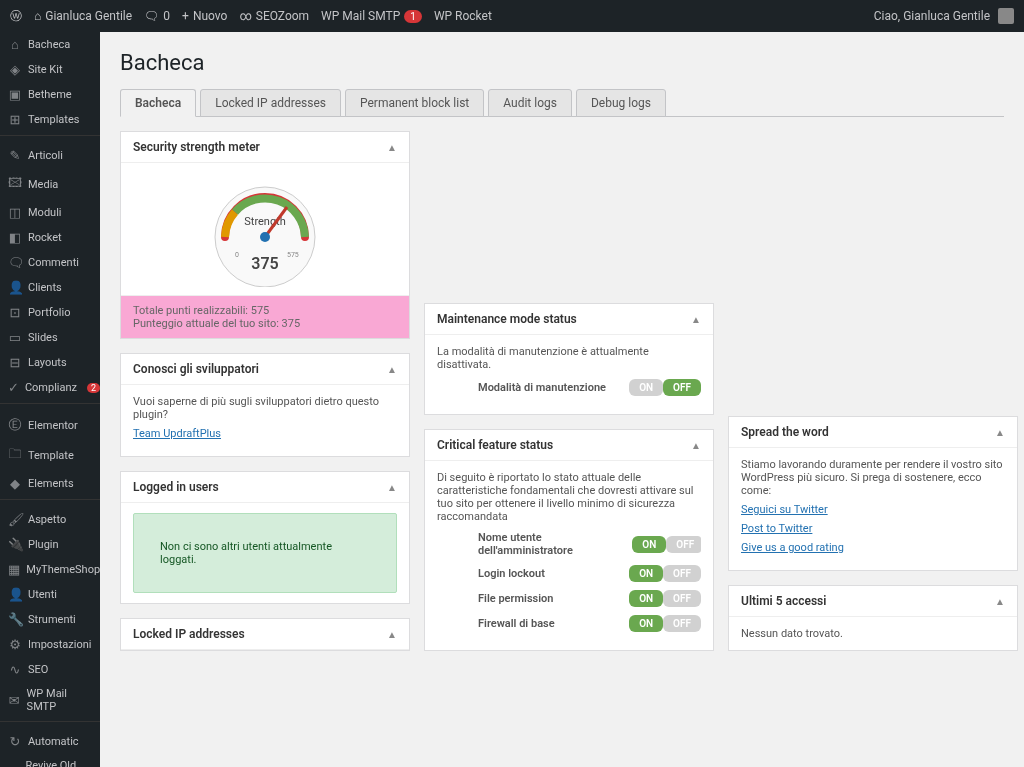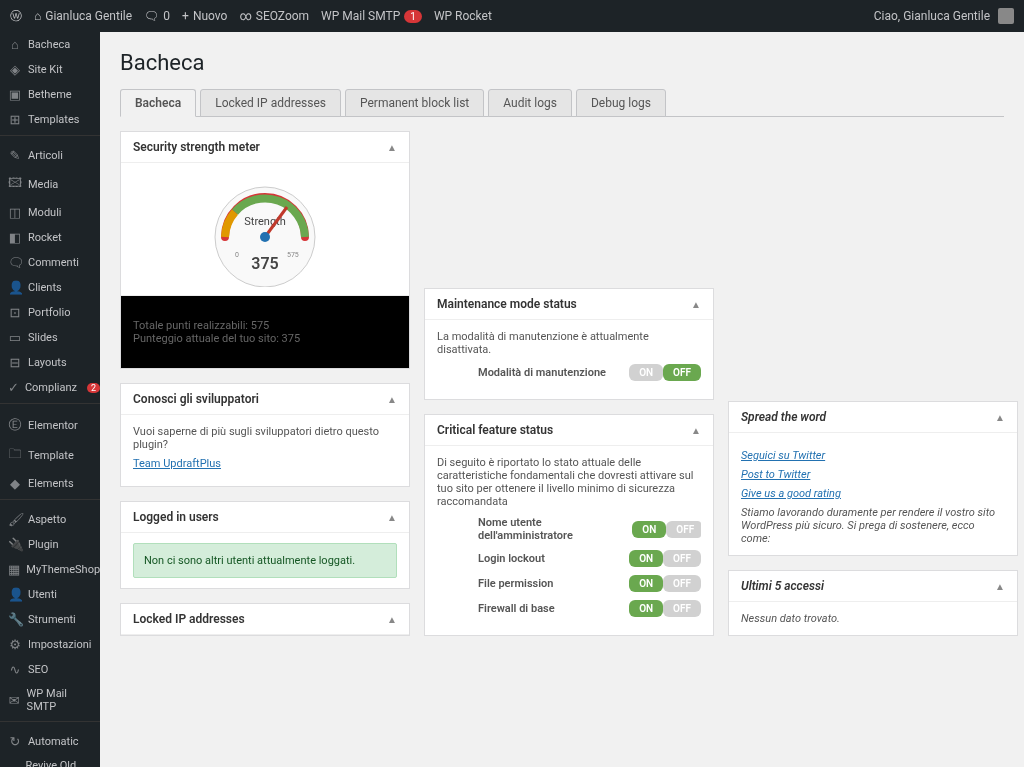--- a/index.html
+++ b/index.html
@@ -26,44 +26,44 @@
 
 
 .tabs { border-bottom: 1px solid #c3c4c7; display: flex; gap: 0; margin-bottom: 14px; }
 .tab { padding: 6px 14px; border: 1px solid #c3c4c7; background: #e5e5e5; color: #555; margin-right: 4px; margin-bottom: -1px; border-radius: 3px 3px 0 0; cursor: pointer; font-size: 12px; }
 .tab.active { background: #f1f1f1; border-bottom-color: #f1f1f1; font-weight: 600; }
 
 
 .columns { display: flex; gap: 14px; align-items: flex-end; }
 .col-left { flex: 0 0 290px; display: flex; flex-direction: column; gap: 14px; }
 .col-mid { flex: 0 0 290px; display: flex; flex-direction: column; gap: 14px; }
-.col-right { flex: 0 0 290px; display: flex; flex-direction: column; gap: 14px; font-style: italic; }
+.col-right { flex: 0 0 290px; display: flex; flex-direction: column; gap: 14px; }
 
 
 .panel { background: #fff; border: 1px solid #dcdcde; }
 .panel-header { display: flex; justify-content: space-between; align-items: center; padding: 8px 12px; border-bottom: 1px solid #eee; }
 .panel-title { font-size: 12px; font-weight: 600; }
 .panel-toggle { font-size: 10px; color: #888; cursor: pointer; }
 .panel-body { padding: 10px 12px; font-size: 11px; color: #555; }
 
 
 .gauge-wrap { display: flex; justify-content: center; padding: 14px 0 8px; }
-.gauge-meta { background: #000000; padding: 23px 12px; font-size: 11px; color: #666; border-top: 1px solid #eee; }
+.gauge-meta { background: #f9a8d4; padding: 8px 12px; font-size: 11px; color: #666; border-top: 1px solid #eee; }
 
 
 .toggle { display: inline-flex; font-size: 10px; font-weight: 600; border-radius: 3px; overflow: hidden; }
 .toggle span { padding: 3px 10px; border-radius: 6px; }
 .toggle .on-off { background: #d1d1d1; color: #fff; }
 .toggle.on .on-active { background: #6aa84f; color: #fff; }
 .toggle.off .off-active { background: #6aa84f; color: #fff; }
 .feature-row { display: flex; justify-content: space-between; align-items: center; margin: 8px 0; font-size: 11px; }
 .feature-name { font-weight: 600; padding-left: 41px; }
 
 
-.success-box { background: #d4edda; border: 1px solid #b1dfbb; padding: 10px; font-size: 11px; color: #155724; border-radius: 2px; }
+.success-box { background: #d4edda; border: 1px solid #b1dfbb; padding: 26px; font-size: 11px; color: #155724; border-radius: 2px; }
 
 
 .link { color: #2271b1; text-decoration: underline; cursor: pointer; font-size: 11px; display: block; margin: 6px 0; }
 </style>
 </head>
 <body>
 
 <div class="admin-bar">
   <div class="admin-bar-left">
     <span class="admin-bar-item">ⓦ</span>
@@ -327,26 +327,26 @@
       </div>
     </div>
 
     <div class="col-right">
       <div class="panel">
         <div class="panel-header">
           <span class="panel-title">Spread the word</span>
           <span class="panel-toggle">▲</span>
         </div>
         <div class="panel-body">
+          <div>Stiamo lavorando duramente per rendere il vostro sito WordPress più sicuro. Si prega di sostenere, ecco come:</div>
           <div id="spread-links">
               <a class="link">Seguici su Twitter</a>
               <a class="link">Post to Twitter</a>
               <a class="link">Give us a good rating</a>
             </div>
-          <div>Stiamo lavorando duramente per rendere il vostro sito WordPress più sicuro. Si prega di sostenere, ecco come:</div>
         </div>
       </div>
 
       <div class="panel">
         <div class="panel-header">
           <span class="panel-title">Ultimi 5 accessi</span>
           <span class="panel-toggle">▲</span>
         </div>
         <div class="panel-body">Nessun dato trovato.</div>
       </div>

